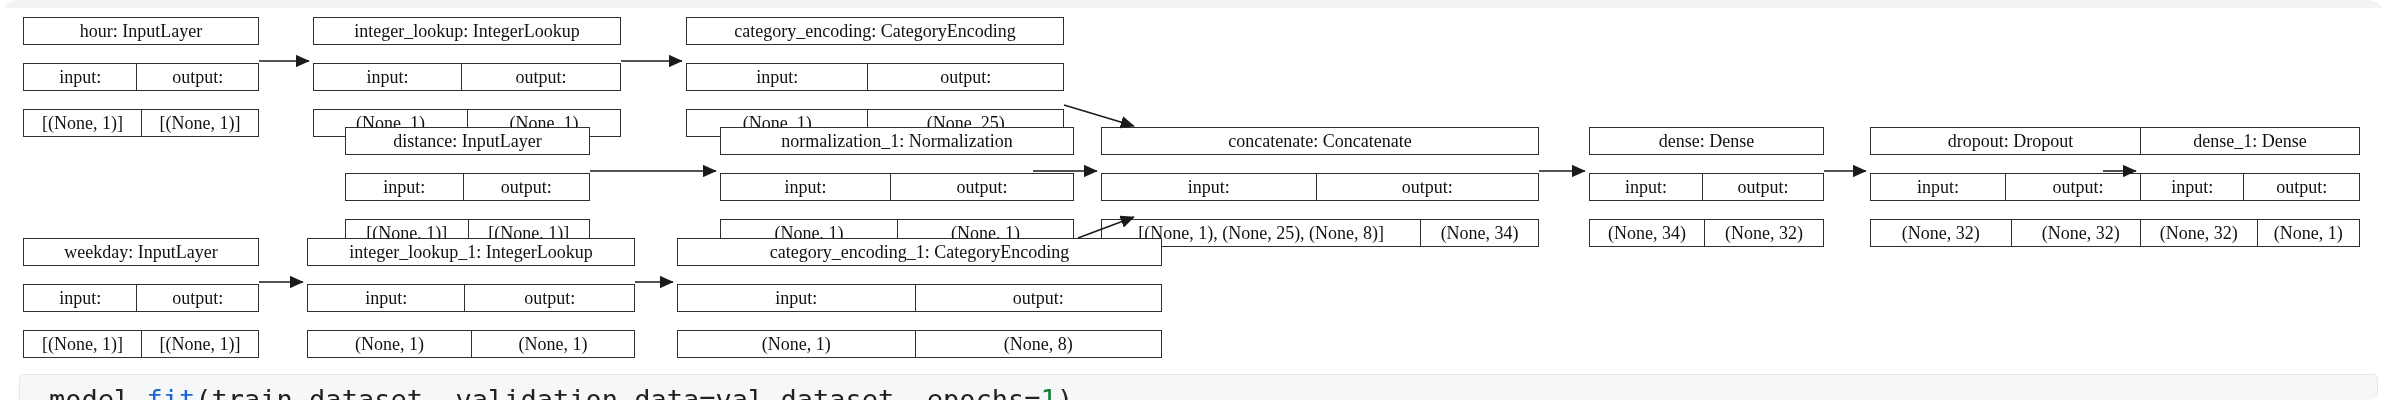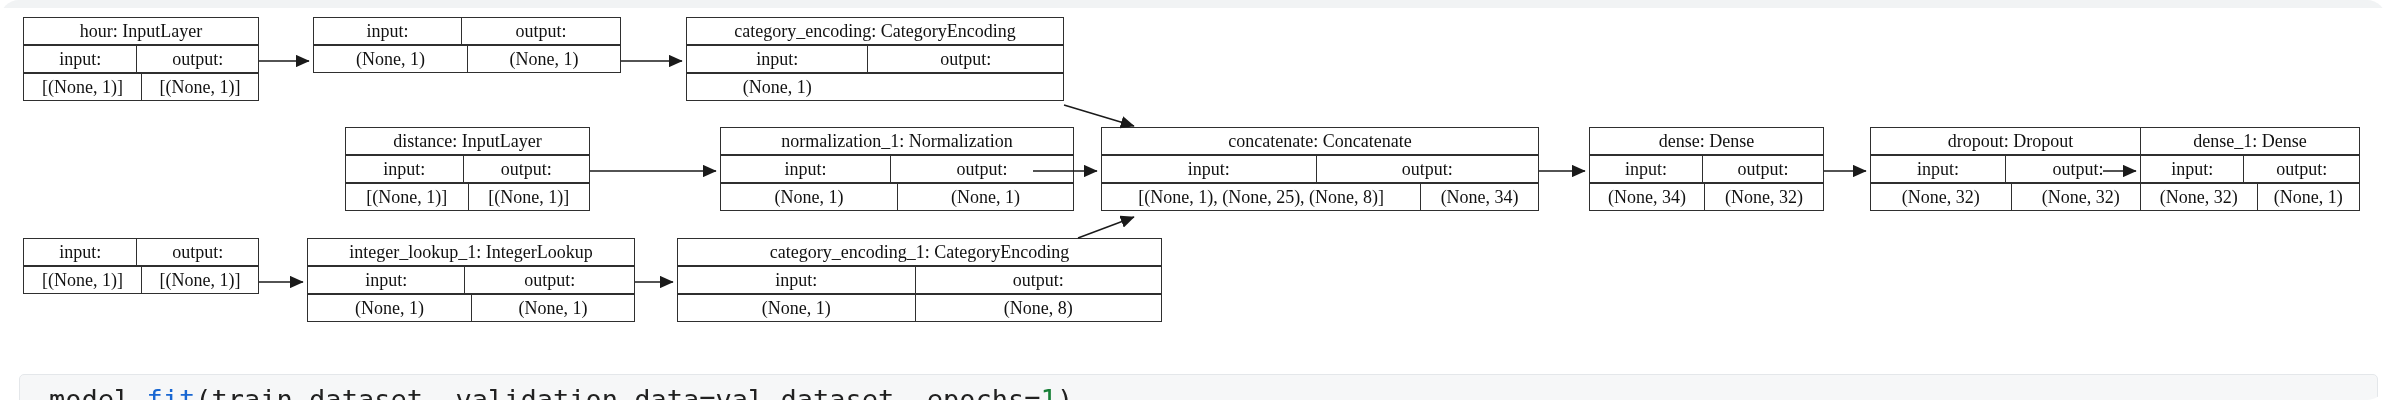--- a/index.html
+++ b/index.html
@@ -4,21 +4,21 @@
 <style>
   html,body{margin:0;padding:0;background:#ffffff;}
   #screen{position:relative;width:2386px;height:400px;background:#ffffff;overflow:hidden;
           font-family:"Liberation Serif", serif;border-radius:19px;}
   #top-strip{position:absolute;left:0;top:0;width:2386px;height:8px;background:#f1f3f4;}
 
   
   .node{position:absolute;font-size:18px;color:#111;line-height:1;}
   .nrow{border:1px solid #2f2f2f;height:26px;background:#ffffff;display:flex;
         align-items:center;justify-content:center;}
-  .nrow + .nrow{margin-top:0;}
+  .nrow + .nrow{margin-top:18px;}
   .nrow.split{display:grid;align-items:stretch;justify-content:normal;padding:0;}
   .cell{display:flex;align-items:center;justify-content:center;height:100%;overflow:hidden;white-space:nowrap;}
   .cell + .cell{border-left:1px solid #2f2f2f;}
 
   #edges{position:absolute;left:0;top:0;width:2386px;height:400px;pointer-events:none;}
   #edges line{stroke:#1a1a1a;stroke-width:1.4;}
 
   
   .code-cell{position:absolute;left:19px;top:374px;width:2359px;height:60px;
              background:#f6f7f8;border:1px solid #e4e7ea;border-radius:5px;box-sizing:border-box;}
@@ -37,38 +37,40 @@
       <div class="cell">input:</div>
       <div class="cell">output:</div>
     </div>
     <div class="nrow split" style="grid-template-columns:50% 50%">
       <div class="cell">[(None, 1)]</div>
       <div class="cell">[(None, 1)]</div>
     </div>
   </div>
 
   <div class="node" style="left:313px;top:17px;width:308px">
+    <div class="nrow">integer_lookup: IntegerLookup</div>
     <div class="nrow split" style="grid-template-columns:48% 52%">
       <div class="cell">input:</div>
       <div class="cell">output:</div>
     </div>
     <div class="nrow split" style="grid-template-columns:50% 50%">
       <div class="cell">(None, 1)</div>
       <div class="cell">(None, 1)</div>
     </div>
   </div>
 
   <div class="node" style="left:686px;top:17px;width:378px">
     <div class="nrow">category_encoding: CategoryEncoding</div>
     <div class="nrow split" style="grid-template-columns:48% 52%">
       <div class="cell">input:</div>
       <div class="cell">output:</div>
     </div>
     <div class="nrow split" style="grid-template-columns:48% 52%">
       <div class="cell">(None, 1)</div>
+      <div class="cell">(None, 25)</div>
     </div>
   </div>
 
   <div class="node" style="left:345px;top:127px;width:245px">
     <div class="nrow">distance: InputLayer</div>
     <div class="nrow split" style="grid-template-columns:48% 52%">
       <div class="cell">input:</div>
       <div class="cell">output:</div>
     </div>
     <div class="nrow split" style="grid-template-columns:50% 50%">
@@ -131,20 +133,21 @@
       <div class="cell">input:</div>
       <div class="cell">output:</div>
     </div>
     <div class="nrow split" style="grid-template-columns:53% 47%">
       <div class="cell">(None, 32)</div>
       <div class="cell">(None, 1)</div>
     </div>
   </div>
 
   <div class="node" style="left:23px;top:238px;width:236px">
+    <div class="nrow">weekday: InputLayer</div>
     <div class="nrow split" style="grid-template-columns:48% 52%">
       <div class="cell">input:</div>
       <div class="cell">output:</div>
     </div>
     <div class="nrow split" style="grid-template-columns:50% 50%">
       <div class="cell">[(None, 1)]</div>
       <div class="cell">[(None, 1)]</div>
     </div>
   </div>
 

